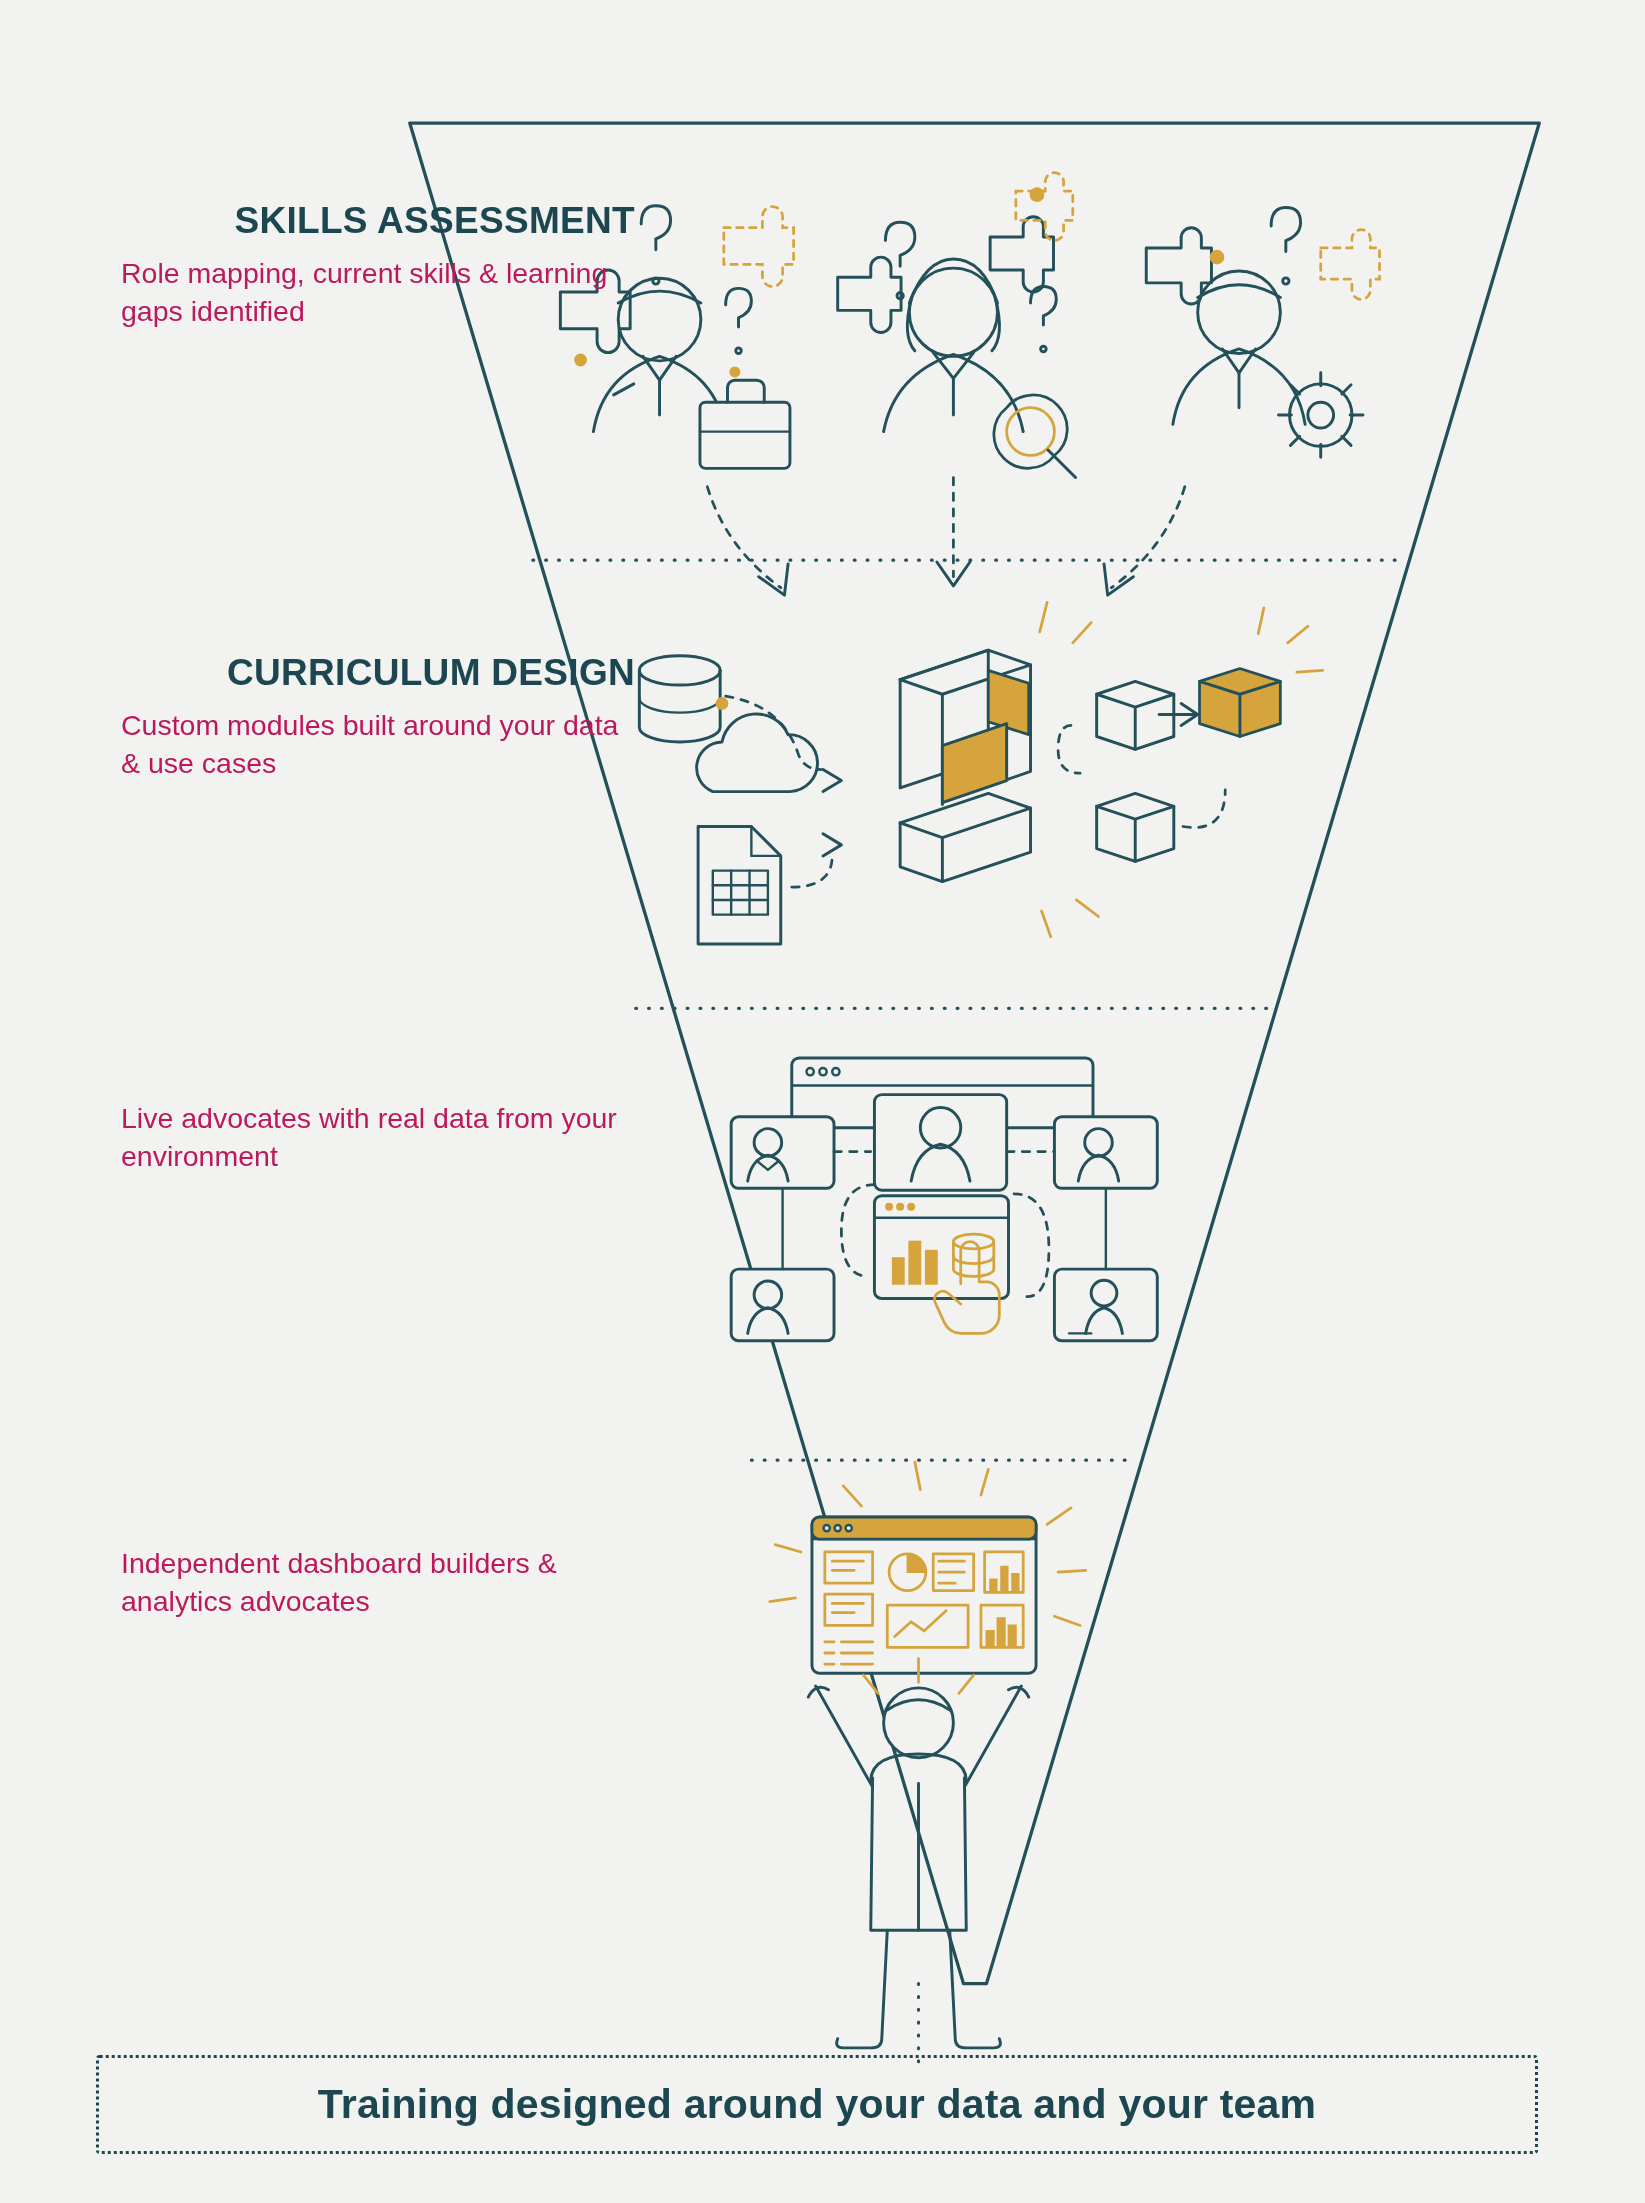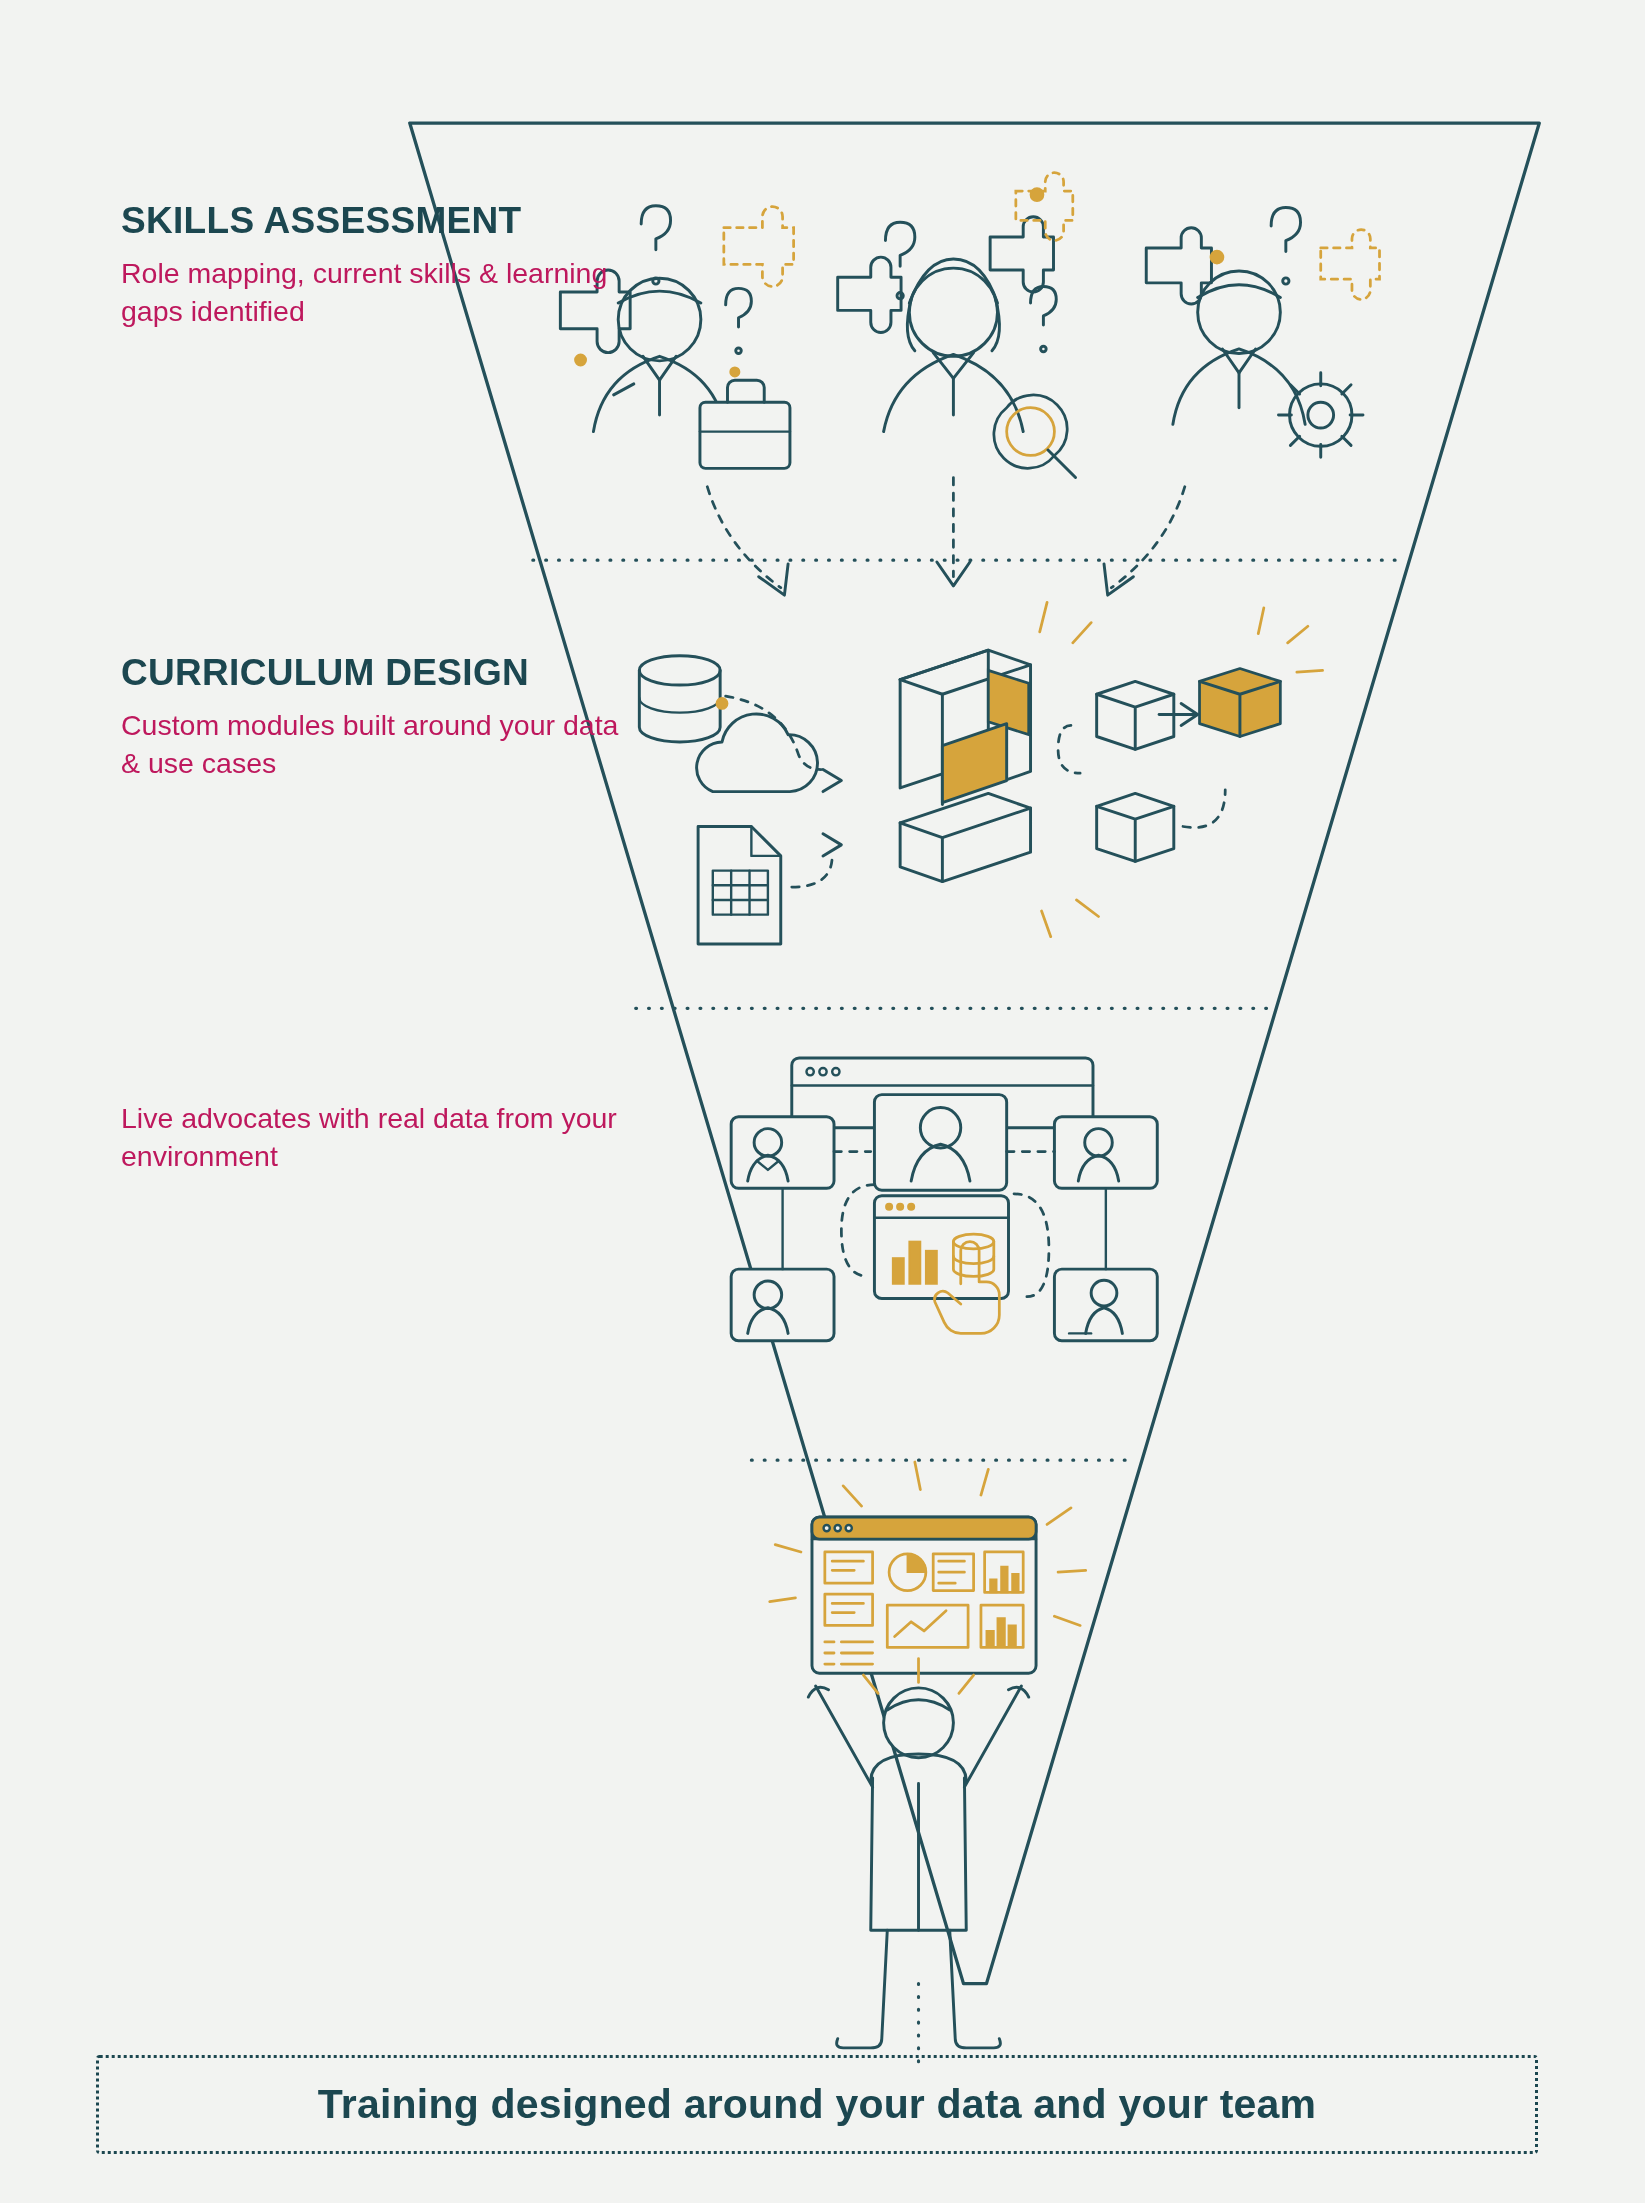--- a/index.html
+++ b/index.html
@@ -33,20 +33,21 @@
     left: 121px;
   }
   .stage-title {
     font-size: 37px;
     font-weight: bold;
     letter-spacing: 0.3px;
     line-height: 1.14;
     color: #1c4750;
     margin: 0 0 13px 0;
     text-transform: uppercase;
+    text-align: right;
   }
   .stage-desc {
     font-size: 28.5px;
     line-height: 1.33;
     color: #be185d;
     margin: 0;
     font-weight: 400;
   }
   #stage-0 { top: 200px; }
   #stage-1 { top: 652px; }
@@ -370,20 +371,21 @@
   <div class="stage-text" id="stage-1">
     <h2 class="stage-title">CURRICULUM DESIGN</h2>
     <p class="stage-desc">Custom modules built around your data &amp; use cases</p>
   </div>
 
   <div class="stage-text" id="stage-2">
     <p class="stage-desc">Live advocates with real data from your environment</p>
   </div>
 
   <div class="stage-text" id="stage-3">
+    <p class="stage-desc">Independent dashboard builders &amp; analytics advocates</p>
   </div>
 
   <div id="footer-band">
     <span id="footer-text">Training designed around your data and your team</span>
   </div>
 
 </div>
 
 
 </body></html>

